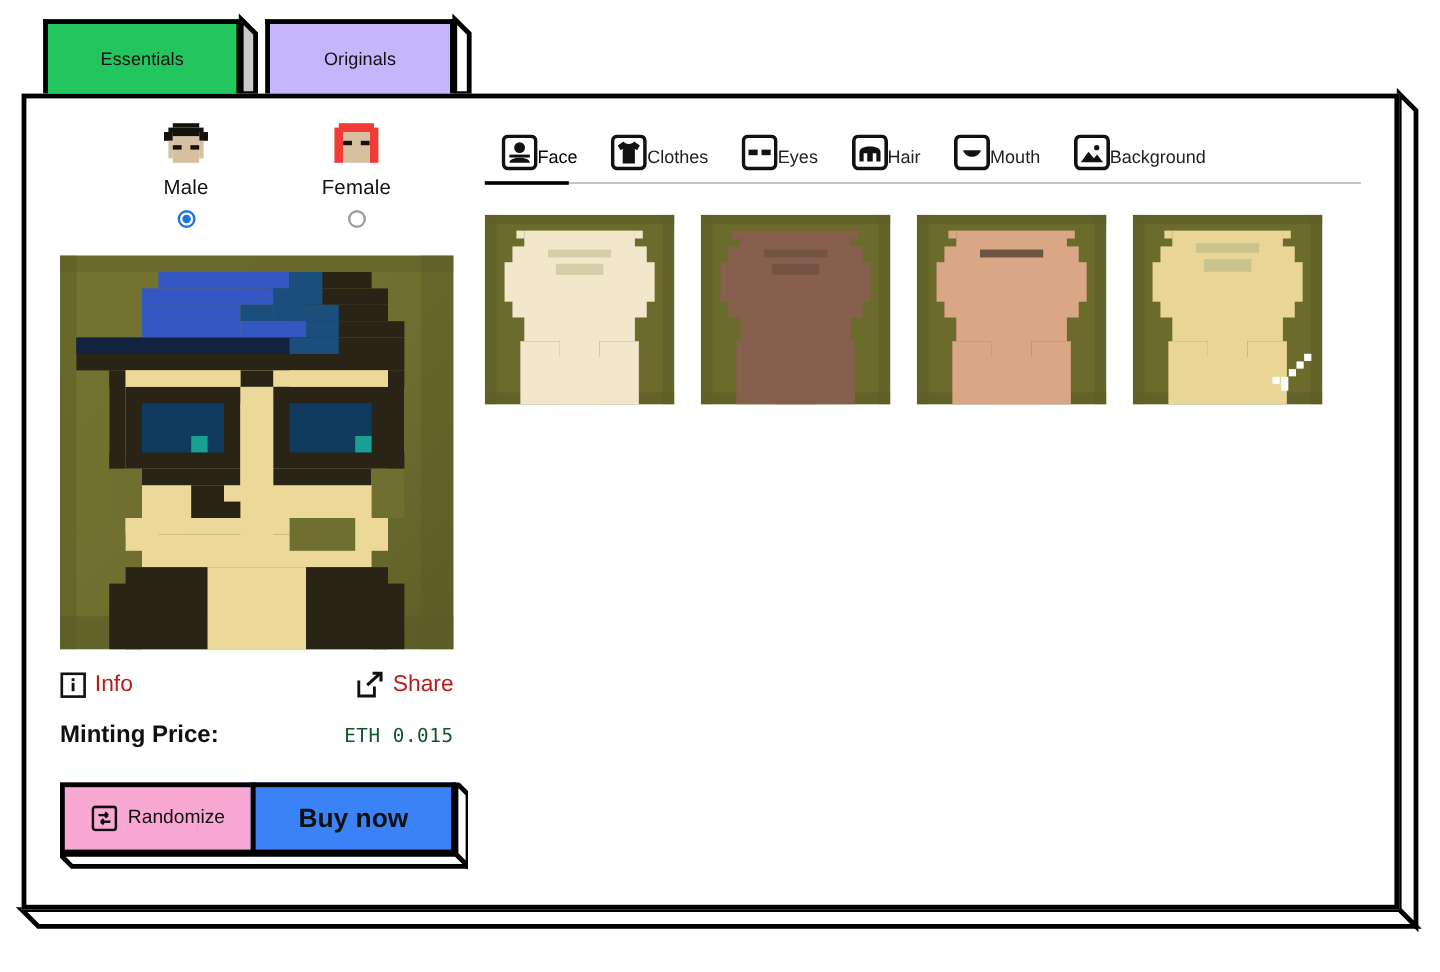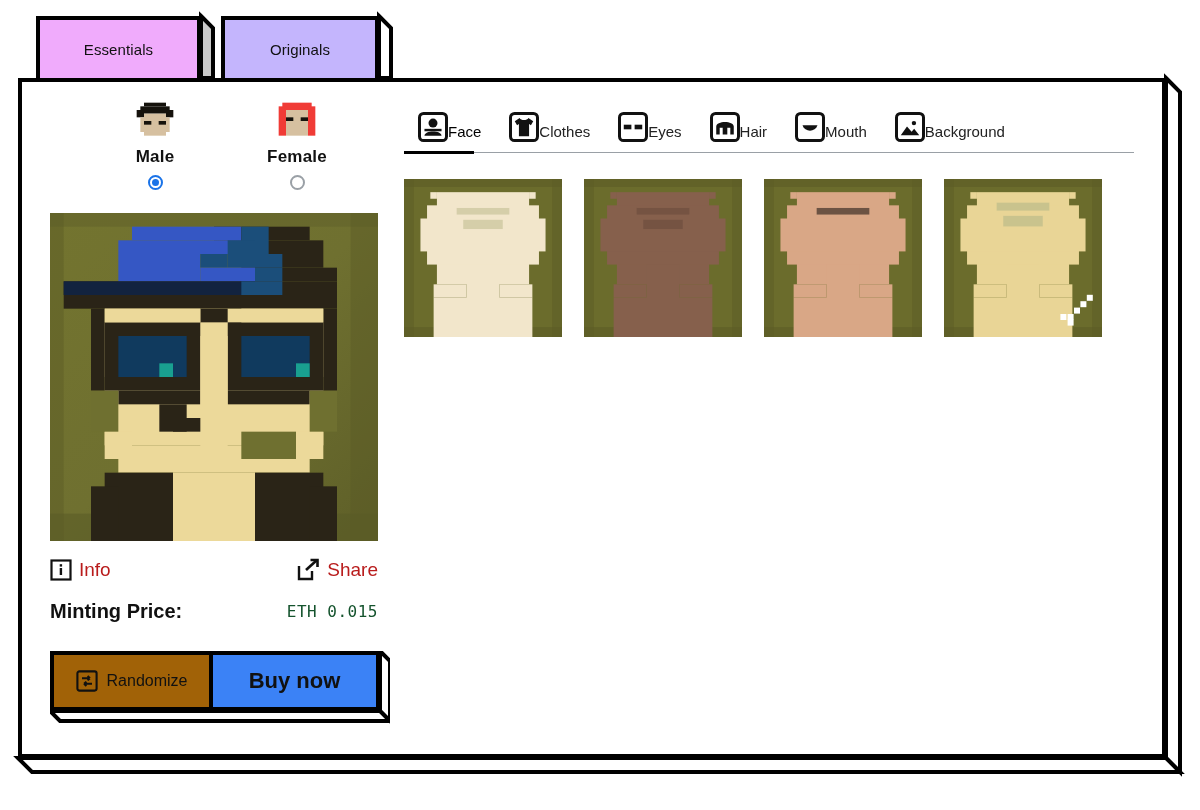--- a/index.html
+++ b/index.html
@@ -13,21 +13,21 @@
 
   
   .tabbar { position: absolute; left: 0; top: 0; width: 1200px; height: 78px; }
   .tab {
     position: absolute; top: 16px; height: 62px;
     border: 4px solid #000; border-bottom: none;
     background: #c4b5fd;
     display: flex; align-items: center; justify-content: center;
     font-size: 15px; color: #111; letter-spacing: .1px;
   }
-  .tab.active { background: #f0abfc; }
+  .tab.active { background: #22c55e; }
   .tab-essentials { left: 36px; width: 165px; }
   .tab-originals { left: 221px; width: 158px; }
   
   .tab:after {
     content: ""; position: absolute; right: -16px; top: -4px;
     width: 0; height: 0;
     border-left: 12px solid transparent;
     border-top: 12px solid transparent;
   }
 
@@ -39,21 +39,21 @@
     z-index: 5;
   }
   .shadow-svg { position:absolute; left:0; top:0; z-index:2; pointer-events:none;}
 
   
   .left-panel { position: absolute; left: 28px; top: 20px; width: 340px; }
 
   .gender-row { display: flex; gap: 64px; padding-left: 66px; }
   .gender-opt { display: flex; flex-direction: column; align-items: center; width: 78px; }
   .gender-avatar { width: 44px; height: 38px; image-rendering: pixelated; }
-  .gender-label { font-size: 17px; font-weight: 700; color: #111; margin-top: 7px; letter-spacing: .2px;}
+  .gender-label { font-size: 17px; font-weight: 400; color: #111; margin-top: 7px; letter-spacing: .2px;}
   .radio {
     width: 15px; height: 15px; border-radius: 50%;
     border: 2px solid #9aa0a6; margin-top: 8px;
     display: flex; align-items: center; justify-content: center;
     background: #fff;
   }
   .radio.checked { border-color: #1a73e8; }
   .radio.checked:after {
     content: ""; width: 7px; height: 7px; border-radius: 50%; background: #1a73e8;
   }
@@ -78,21 +78,21 @@
   .price-value {
     font-family: "DejaVu Sans Mono", monospace;
     font-size: 16px; color: #14532d; letter-spacing: .5px;
   }
 
   .btn-row {
     position: relative; width: 330px; height: 60px; margin-top: 28px;
   }
   .btn {
     position: absolute; top: 0; height: 60px;
-    border: 4px solid #000; background: #a16207;
+    border: 4px solid #000; background: #f9a8d4;
     display: flex; align-items: center; justify-content: center; gap: 9px;
     cursor: pointer;
   }
   .btn-randomize { left: 0; width: 163px; }
   .btn-randomize .lbl { font-size: 16px; color: #111; }
   .btn-buy {
     left: 159px; width: 171px; background: #3b82f6;
   }
   .btn-buy .lbl { font-size: 22px; font-weight: 700; color: #111; }
 

